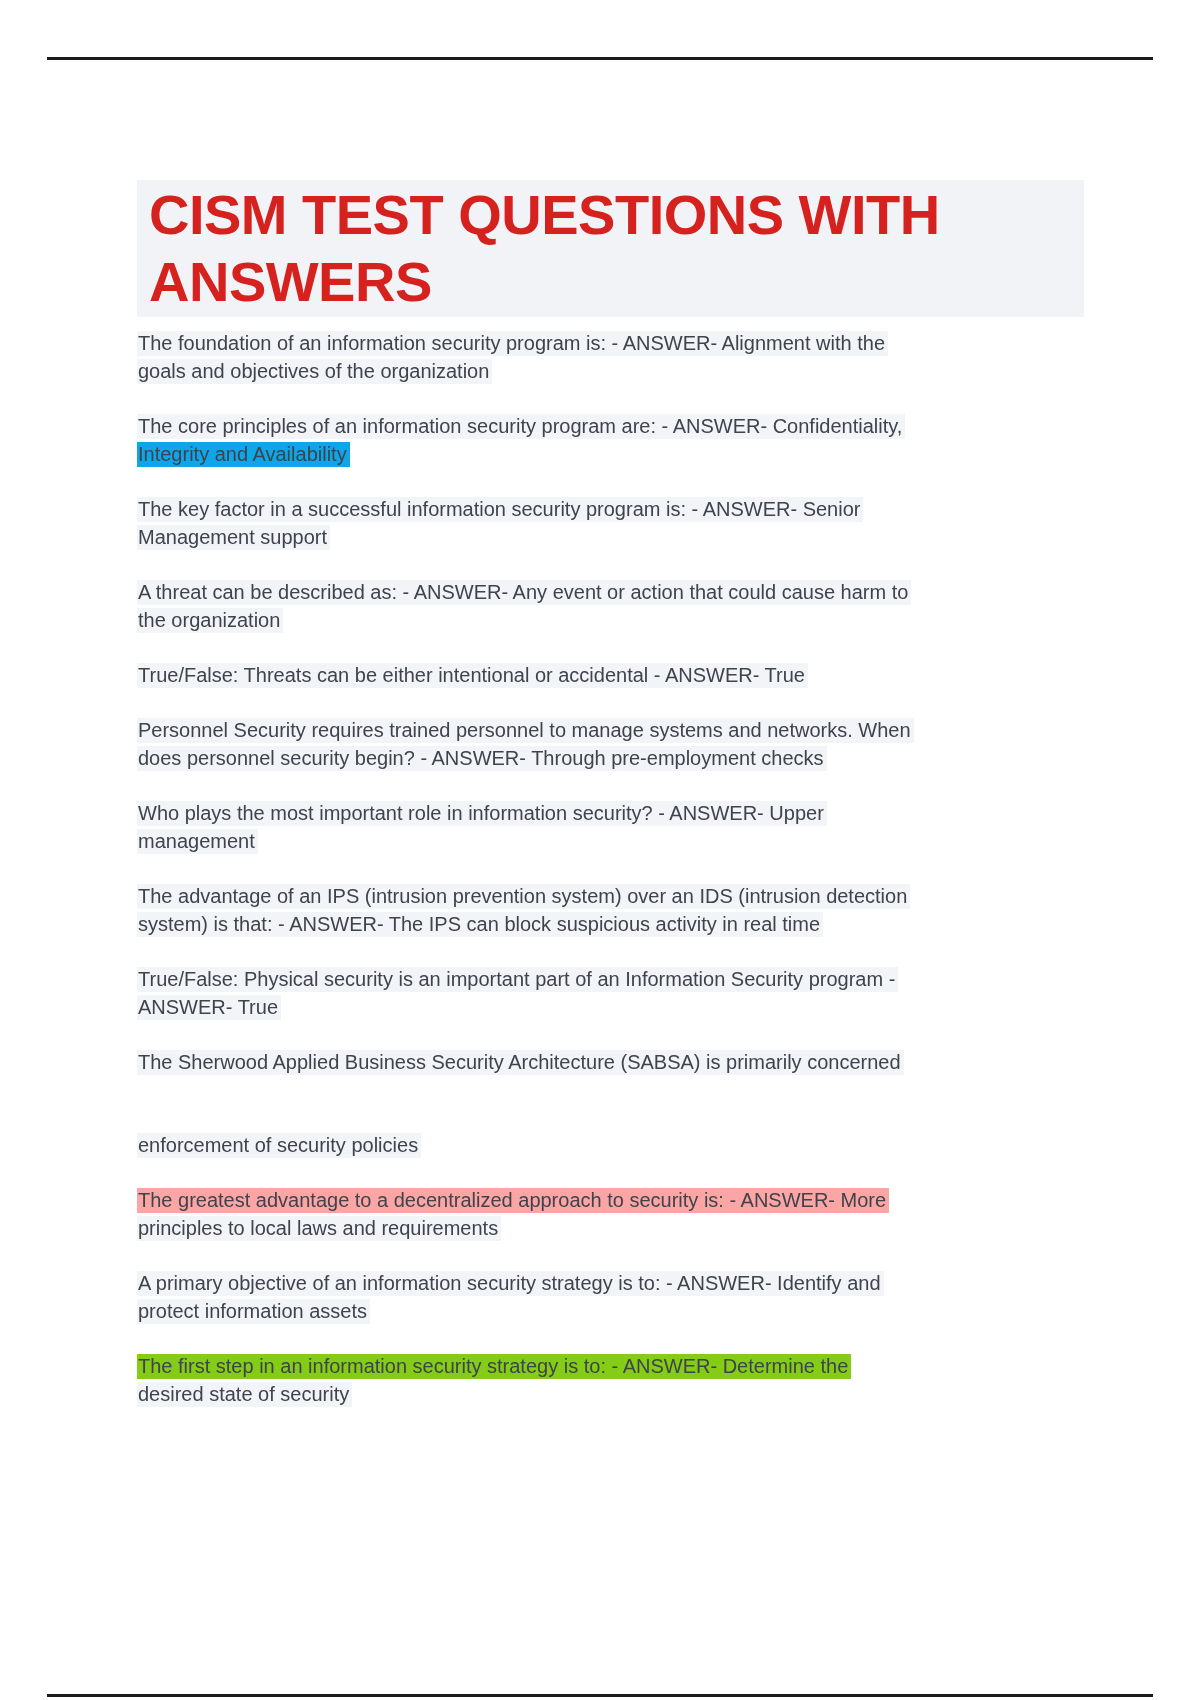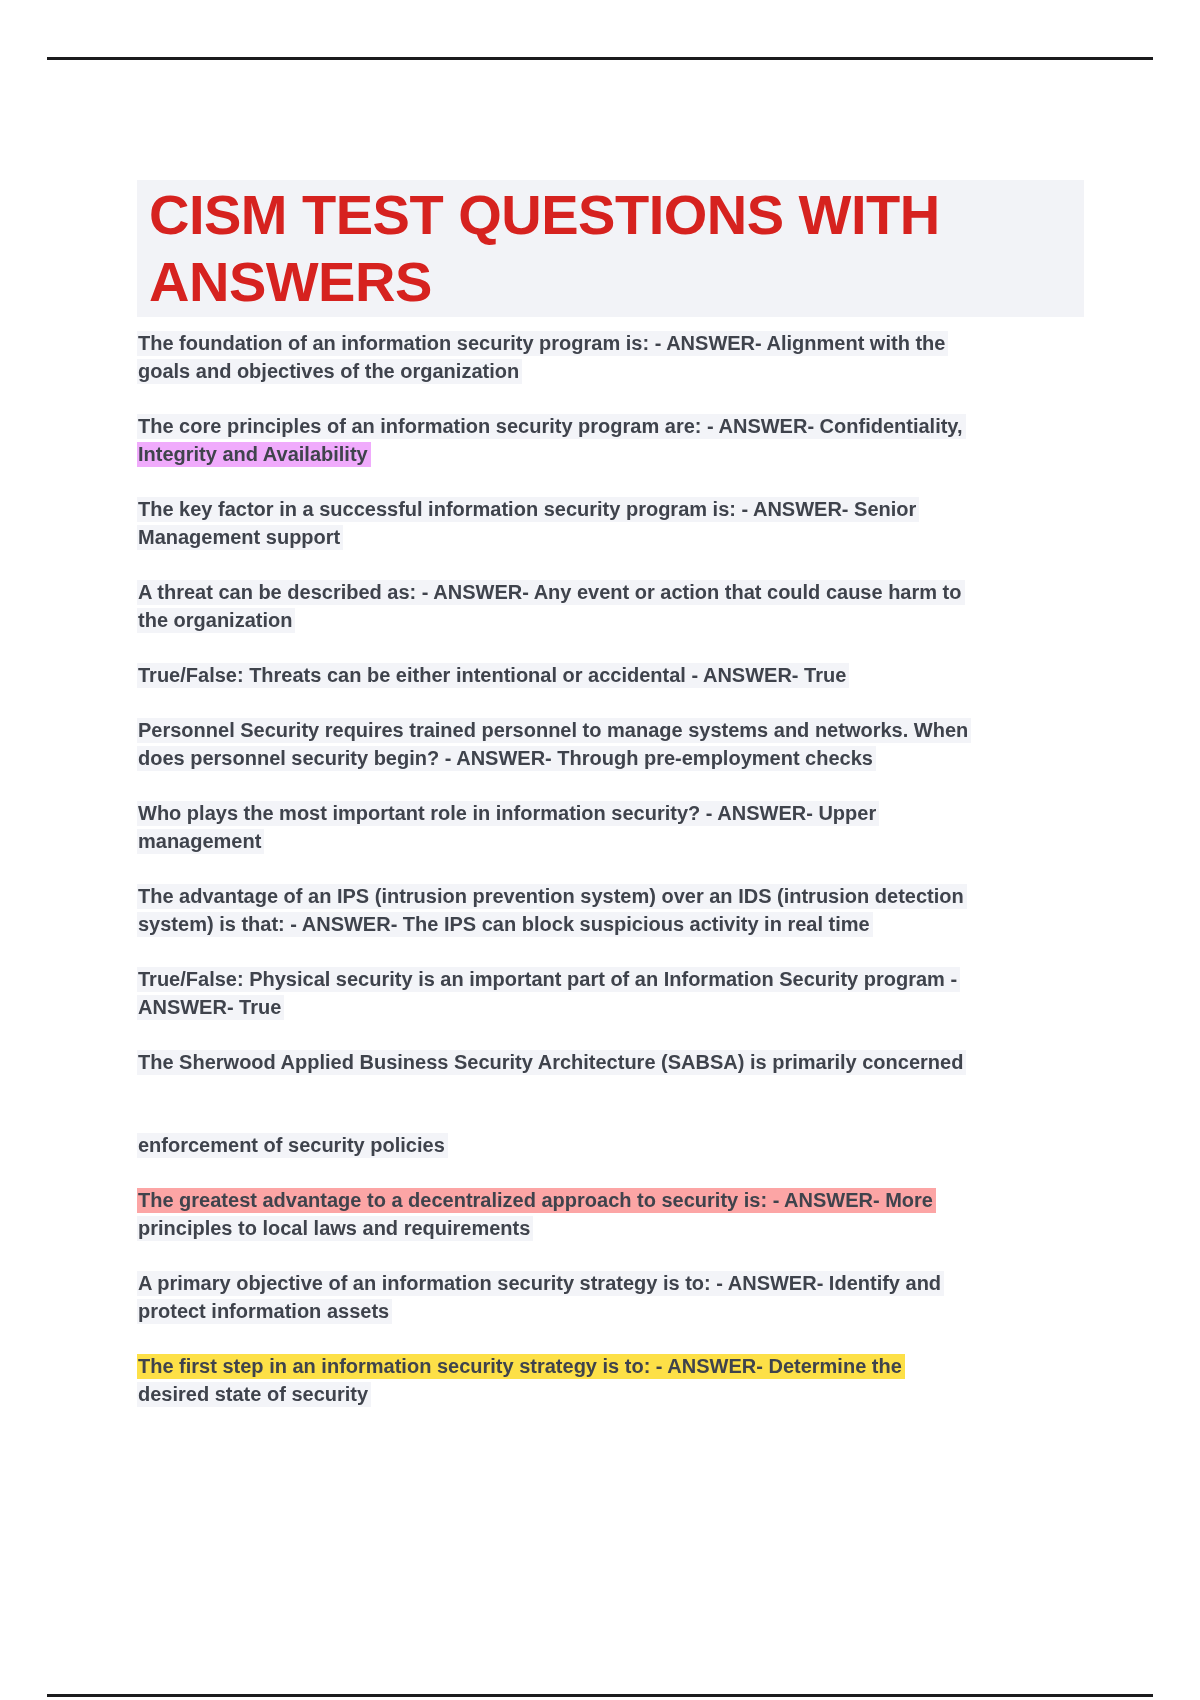--- a/index.html
+++ b/index.html
@@ -36,47 +36,46 @@
     width: 930px;
     font-size: 20px;
     line-height: 28px;
     color: #3f434c;
   }
   .qa { margin: 0 0 27px 0; }
   .qa-line {
     background: #f3f4f8;
     padding: 1px 3px 2px 1px;
     white-space: nowrap;
-    font-weight: bold;
   }
 </style>
 </head>
 <body>
 
 <div class="page">
 
   <div class="rule rule-top" style="background: rgb(27, 27, 29);"></div>
 
   <h1 class="title-block" style="margin: 0px; color: rgb(214, 34, 31); background: rgb(242, 243, 247);">
     <span>CISM TEST QUESTIONS WITH</span><br>
     <span>ANSWERS</span>
   </h1>
 
   <div class="qa-list" id="qa-list" style="color: rgb(63, 67, 76);">
       <div class="qa"><span class="qa-line" style="background: rgb(243, 244, 248);">The foundation of an information security program is: - ANSWER- Alignment with the</span><br><span class="qa-line" style="background: rgb(243, 244, 248);">goals and objectives of the organization</span></div>
-      <div class="qa"><span class="qa-line" style="background: rgb(243, 244, 248);">The core principles of an information security program are: - ANSWER- Confidentiality,</span><br><span class="qa-line" style="background: #f0abfc; margin-top: 32px;">Integrity and Availability</span></div>
+      <div class="qa"><span class="qa-line" style="background: rgb(243, 244, 248);">The core principles of an information security program are: - ANSWER- Confidentiality,</span><br><span class="qa-line" style="background: #0ea5e9; margin-top: 32px;">Integrity and Availability</span></div>
       <div class="qa"><span class="qa-line" style="background: rgb(243, 244, 248);">The key factor in a successful information security program is: - ANSWER- Senior</span><br><span class="qa-line" style="background: rgb(243, 244, 248);">Management support</span></div>
       <div class="qa"><span class="qa-line" style="background: rgb(243, 244, 248);">A threat can be described as: - ANSWER- Any event or action that could cause harm to</span><br><span class="qa-line" style="background: rgb(243, 244, 248); text-align: center;">the organization</span></div>
       <div class="qa"><span class="qa-line" style="background: rgb(243, 244, 248);">True/False: Threats can be either intentional or accidental - ANSWER- True</span></div>
       <div class="qa"><span class="qa-line" style="background: rgb(243, 244, 248);">Personnel Security requires trained personnel to manage systems and networks. When</span><br><span class="qa-line" style="background: rgb(243, 244, 248);">does personnel security begin? - ANSWER- Through pre-employment checks</span></div>
       <div class="qa"><span class="qa-line" style="background: rgb(243, 244, 248);">Who plays the most important role in information security? - ANSWER- Upper</span><br><span class="qa-line" style="background: rgb(243, 244, 248);">management</span></div>
       <div class="qa"><span class="qa-line" style="background: rgb(243, 244, 248);">The advantage of an IPS (intrusion prevention system) over an IDS (intrusion detection</span><br><span class="qa-line" style="background: rgb(243, 244, 248);">system) is that: - ANSWER- The IPS can block suspicious activity in real time</span></div>
       <div class="qa"><span class="qa-line" style="background: rgb(243, 244, 248);">True/False: Physical security is an important part of an Information Security program -</span><br><span class="qa-line" style="background: rgb(243, 244, 248);">ANSWER- True</span></div>
       <div class="qa"><span class="qa-line" style="background: rgb(243, 244, 248);">The Sherwood Applied Business Security Architecture (SABSA) is primarily concerned</span><br></div>
       <div class="qa"><br><span class="qa-line" style="background: rgb(243, 244, 248);">enforcement of security policies</span></div>
       <div class="qa"><span class="qa-line" style="background: #fca5a5;">The greatest advantage to a decentralized approach to security is: - ANSWER- More</span><br><span class="qa-line" style="background: rgb(243, 244, 248);">principles to local laws and requirements</span></div>
       <div class="qa"><span class="qa-line" style="background: rgb(243, 244, 248);">A primary objective of an information security strategy is to: - ANSWER- Identify and</span><br><span class="qa-line" style="background: rgb(243, 244, 248);">protect information assets</span></div>
-      <div class="qa"><span class="qa-line" style="background: #fde047;">The first step in an information security strategy is to: - ANSWER- Determine the</span><br><span class="qa-line" style="background: rgb(243, 244, 248); text-align: right;">desired state of security</span></div>
+      <div class="qa"><span class="qa-line" style="background: #84cc16;">The first step in an information security strategy is to: - ANSWER- Determine the</span><br><span class="qa-line" style="background: rgb(243, 244, 248); text-align: right;">desired state of security</span></div>
     </div>
 
   <div class="rule rule-bottom" style="background: rgb(27, 27, 29);"></div>
 
 </div>
 
 </body></html>

